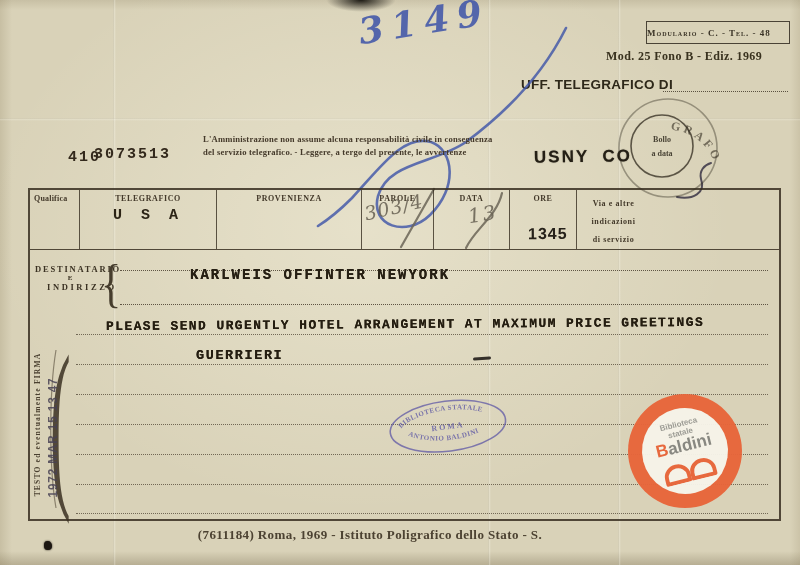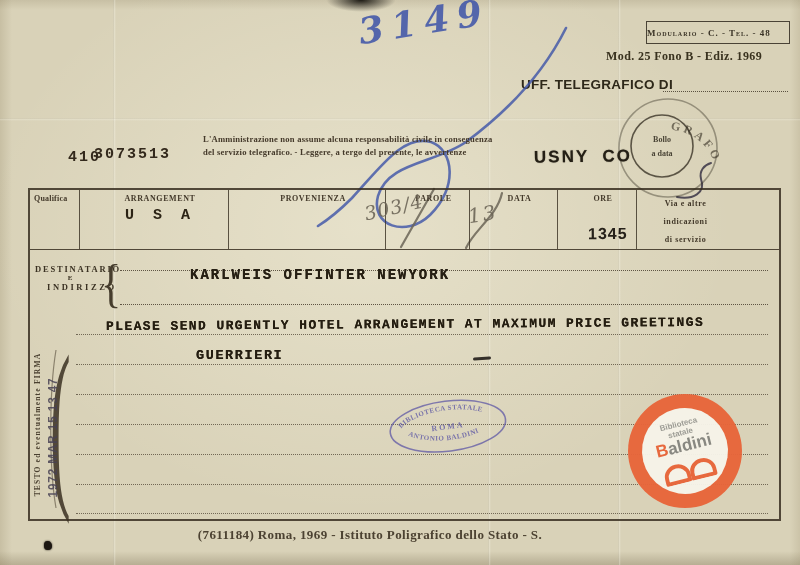--- a/index.html
+++ b/index.html
@@ -44,21 +44,21 @@
     font-weight:bold;font-size:17px;letter-spacing:2px;color:#241f15;transform:rotate(-1deg);
     text-shadow:0 0 1px rgba(36,31,21,.6);white-space:pre;}
 
   
   .bollo{position:absolute;left:596px;top:86px;width:150px;height:130px;pointer-events:none;}
 
   
   .formbox{position:absolute;left:28px;top:188px;width:753px;height:333px;
     border:2px solid rgba(55,46,32,.85);box-sizing:border-box;}
   .hdr{position:absolute;left:0;top:0;right:0;height:59px;border-bottom:1.6px solid rgba(55,46,32,.85);
-    display:grid;grid-template-columns:50px 137px 145px 72px 76px 67px 73px 1fr;gap:12px;}
+    display:grid;grid-template-columns:50px 137px 145px 72px 76px 67px 73px 1fr;}
   .hcell{border-right:1.4px solid rgba(55,46,32,.8);position:relative;padding-top:4px;
     text-align:center;font-size:8px;font-weight:bold;letter-spacing:.6px;color:#43392a;}
   .hcell:last-child{border-right:none;padding:5px 10px 0 10px;line-height:18px;}
   .hcell .lab{display:block;}
   .v-usa{margin-top:4px;font-family:"Liberation Mono",monospace;font-weight:bold;font-size:15px;
     letter-spacing:5px;color:#2b2315;}
   .v-ore{position:absolute;right:8px;bottom:6px;font-family:"Liberation Sans",sans-serif;
     font-weight:bold;font-size:16px;letter-spacing:1px;color:#26211a;transform:rotate(-.5deg);}
   .q-lab{text-align:left;padding-left:4px;font-weight:bold;font-size:8px;letter-spacing:.2px;}
 
@@ -171,21 +171,21 @@
       <textPath href="#bolloArc" startOffset="52%">GRAFO - D</textPath>
     </text>
   </svg>
 
   <div class="formbox">
     <div class="hdr">
       <div class="hcell q-lab">
         <span class="lab">Qualifica</span>
       </div>
       <div class="hcell">
-        <span class="lab">ARRANGEMENT</span>
+        <span class="lab">TELEGRAFICO</span>
         <div class="v-usa">U S A</div>
       </div>
       <div class="hcell">
         <span class="lab">PROVENIENZA</span>
       </div>
       <div class="hcell">
         <span class="lab">PAROLE</span>
       </div>
       <div class="hcell">
         <span class="lab">DATA</span>

